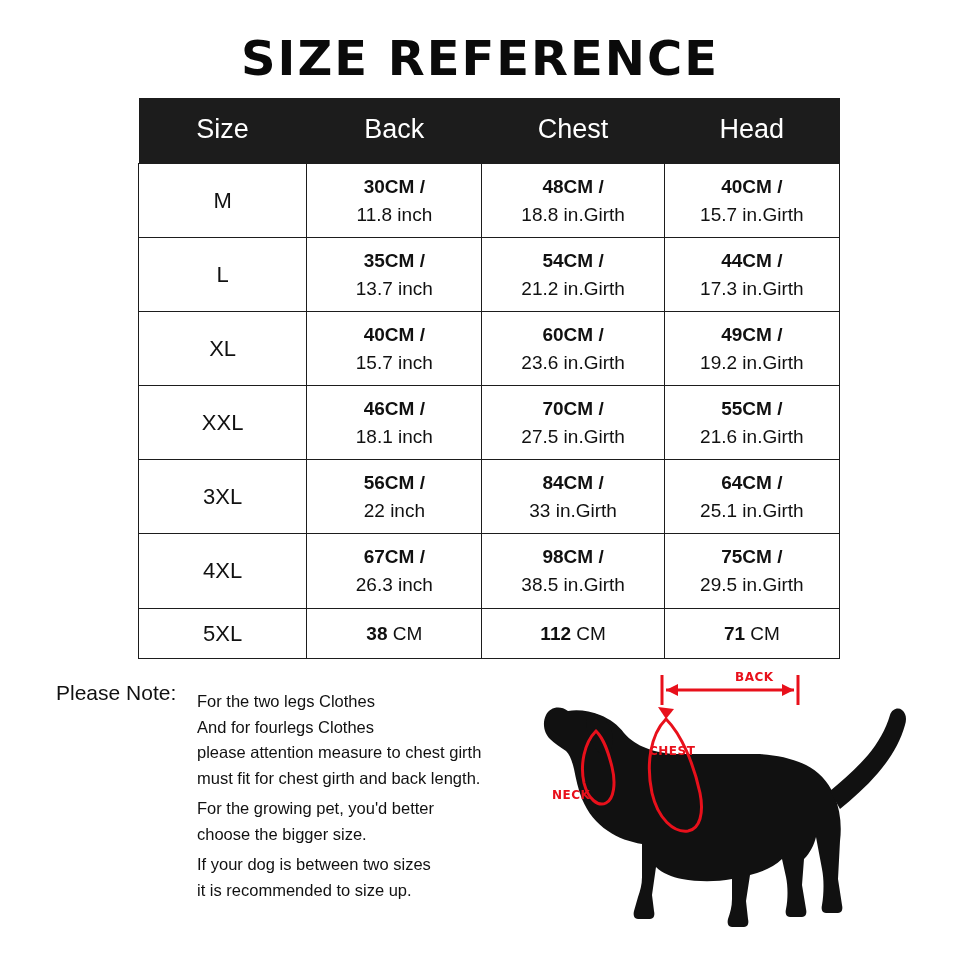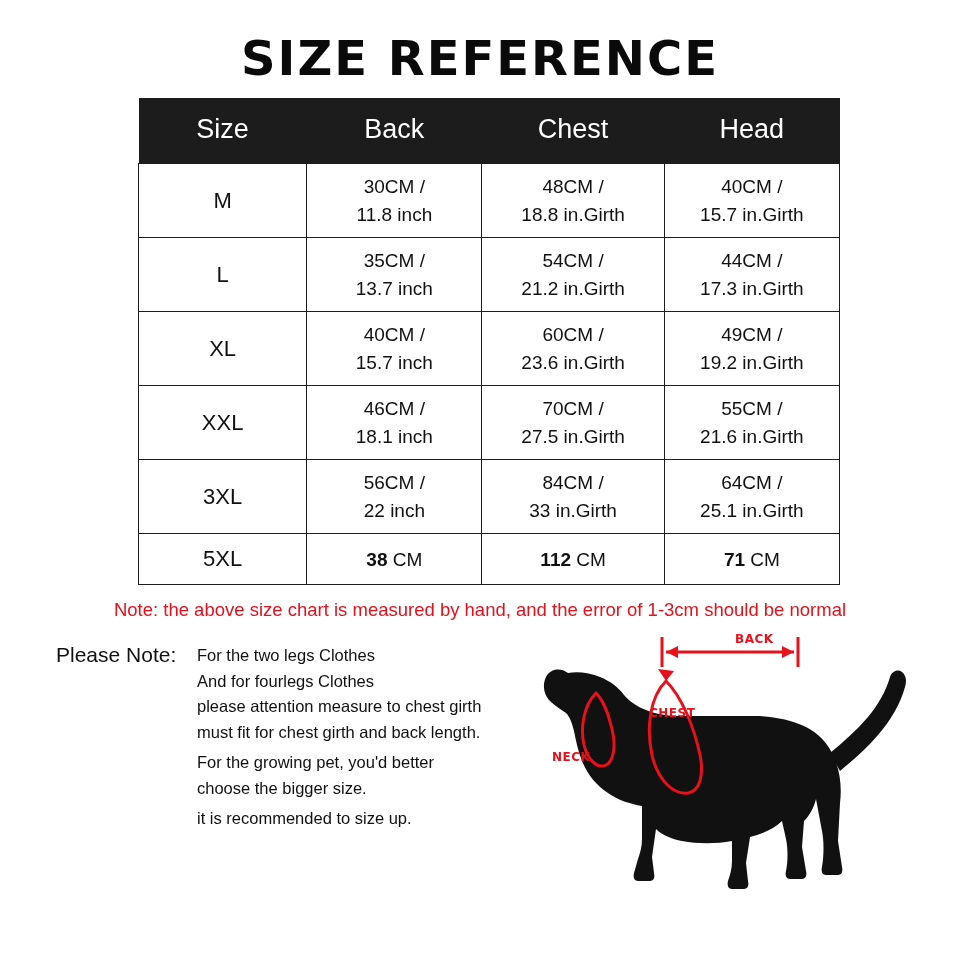--- a/index.html
+++ b/index.html
@@ -58,21 +58,21 @@
     line-height: 1.45;
     padding: 9px 4px;
     vertical-align: middle;
     color: #111;
   }
   table.size-table tbody td.size-col {
     font-size: 22px;
   }
   table.size-table tbody tr td:first-child { border-left: 1px solid #1d1d1d; }
   table.size-table tbody tr td:last-child { border-right: 1px solid #1d1d1d; }
-  .cell-l1 { display: block; }
+  .cell-l1 { display: block; font-weight: bold; }
   .cell-l2 { display: block; }
   .bold-num { font-weight: bold; }
 
   
   .note-red {
     color: #e8101b;
     text-align: center;
     font-size: 18.5px;
     margin-top: 14px;
   }
@@ -86,21 +86,21 @@
   .please-note {
     position: absolute;
     left: 56px;
     top: 8px;
     font-size: 21px;
     color: #111;
   }
   .note-list {
     position: absolute;
     left: 197px;
-    top: 12px;
+    top: 20px;
     font-size: 16.5px;
     color: #111;
     line-height: 1.0;
   }
   .note-list div { margin-bottom: 14px; white-space: nowrap; }
   .note-list div.tight { margin-bottom: 9px; }
 
   
   .dog-area {
     position: absolute;
@@ -209,51 +209,66 @@
           <td>
             <span class="cell-l1">84CM /</span>
             <span class="cell-l2">33 in.Girth</span>
           </td>
           <td>
             <span class="cell-l1">64CM /</span>
             <span class="cell-l2">25.1 in.Girth</span>
           </td>
         </tr>
         <tr>
+          <td class="size-col">4XL</td>
+          <td>
+            <span class="cell-l1">67CM /</span>
+            <span class="cell-l2">26.3 inch</span>
+          </td>
+          <td>
+            <span class="cell-l1">98CM /</span>
+            <span class="cell-l2">38.5 in.Girth</span>
+          </td>
+          <td>
+            <span class="cell-l1">75CM /</span>
+            <span class="cell-l2">29.5 in.Girth</span>
+          </td>
+        </tr>
+        <tr>
           <td class="size-col">5XL</td>
           <td>
             <span class="bold-num">38</span>
             <span>CM</span>
           </td>
           <td>
             <span class="bold-num">112</span>
             <span>CM</span>
           </td>
           <td>
             <span class="bold-num">71</span>
             <span>CM</span>
           </td>
         </tr>
       </tbody>
     </table>
   </div>
 
-  <div class="note-red">Note: the above size chart is measured by hand, and the error of 1-3cm should be normal</div>
 
   <div class="lower">
 
     <div class="please-note">Please Note:</div>
 
     <div class="note-list">
       <div class="tight">For the two legs Clothes</div>
       <div class="tight">And for fourlegs Clothes</div>
       <div class="tight">please attention measure to chest girth</div>
       <div>must fit for chest girth and back length.</div>
       <div class="tight">For the growing pet, you'd better</div>
       <div>choose the bigger size.</div>
+      <div class="tight">If your dog is between two sizes</div>
       <div>it is recommended to size up.</div>
     </div>
 
     <div class="dog-area">
       <svg width="420" height="290" viewBox="0 0 420 290" xmlns="http://www.w3.org/2000/svg">
 
         <g>
           <path fill="#111111" d="
             M 38,48
             C 30,42 20,44 16,52

